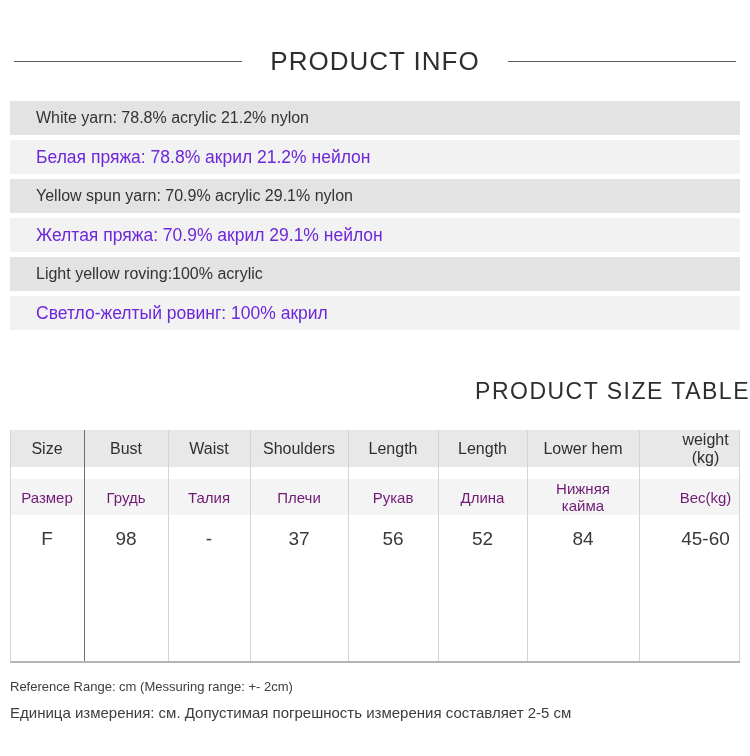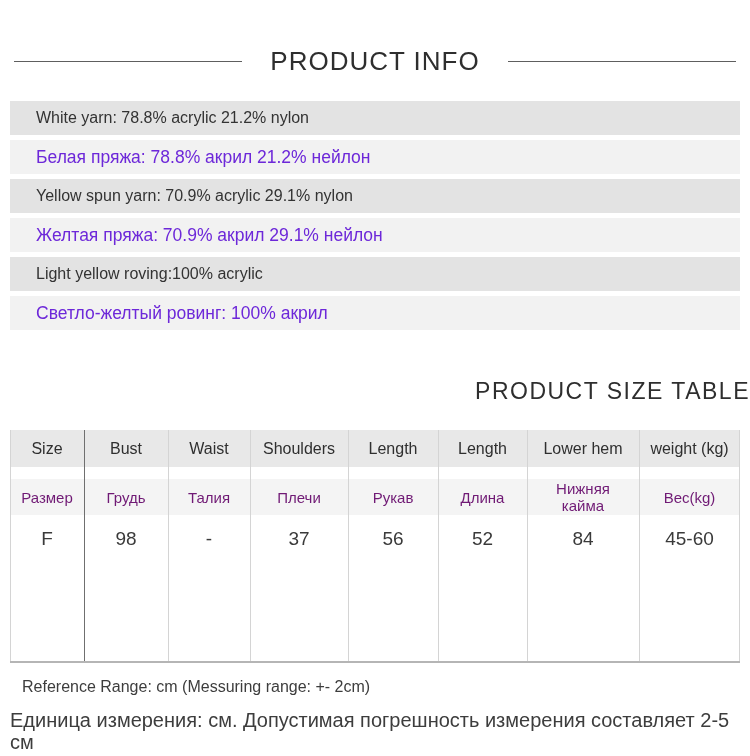--- a/index.html
+++ b/index.html
@@ -49,42 +49,42 @@
   .trow { display: flex; width: 730px; }
   .trow.hdr-en { height: 37px; background: #e8e8e8; margin-bottom: 12px; }
   .trow.hdr-ru { height: 36px; background: #f4f4f4; }
   .trow.data   { height: 146px; background: #ffffff; }
   .cell {
     display: flex; align-items: center; justify-content: center;
     text-align: center; flex: 0 0 auto;
   }
   .c0 { width: 74px; }  .c1 { width: 84px; }  .c2 { width: 82px; }
   .c3 { width: 98px; }  .c4 { width: 90px; }  .c5 { width: 89px; }
-  .c6 { width: 112px; } .c7 { width: 101px; }
+  .c6 { width: 112px; } .c7 { width: 101px; padding-left: 32px; }
   .hdr-en .cell { font-size: 16px; color: #2f2f2f; }
   .hdr-ru .cell { font-size: 15px; color: #701a75; line-height: 17px; }
   .hdr-ru .c6   { padding: 0 19px; }
   .trow.data .cell {
     align-items: flex-start; padding-top: 13px;
     font-size: 19px; color: #3a3a3a;
   }
   .tbottom { width: 730px; height: 2px; background: #b5b5b5; }
   .vline {
     position: absolute; top: 0; bottom: 2px; width: 1px;
     background: #d4d4d4;
   }
   .vline.dark { background: #6f6f6f; }
   .vl-0 { left: 0; }   .vl-1 { left: 74px; }  .vl-2 { left: 158px; }
   .vl-3 { left: 240px; } .vl-4 { left: 338px; } .vl-5 { left: 428px; }
   .vl-6 { left: 517px; } .vl-7 { left: 629px; } .vl-8 { left: 729px; }
 
   
   .notes { margin: 14px 10px 0 10px; }
-  .note-en { font-size: 16px; color: #3d3d3d; line-height: 20px; margin: 12px; }
-  .note-ru { font-size: 20px; color: #3d3d3d; line-height: 22px; margin: 5px 0 0 0; }
+  .note-en { font-size: 13px; color: #3d3d3d; line-height: 20px; margin: 0; }
+  .note-ru { font-size: 15px; color: #3d3d3d; line-height: 22px; margin: 5px 0 0 0; }
 </style>
 </head>
 <body>
 
 <div class="page">
 
   <div class="heading-row">
     <span class="hline"></span>
     <span class="h1">PRODUCT INFO</span>
     <span class="hline"></span>

